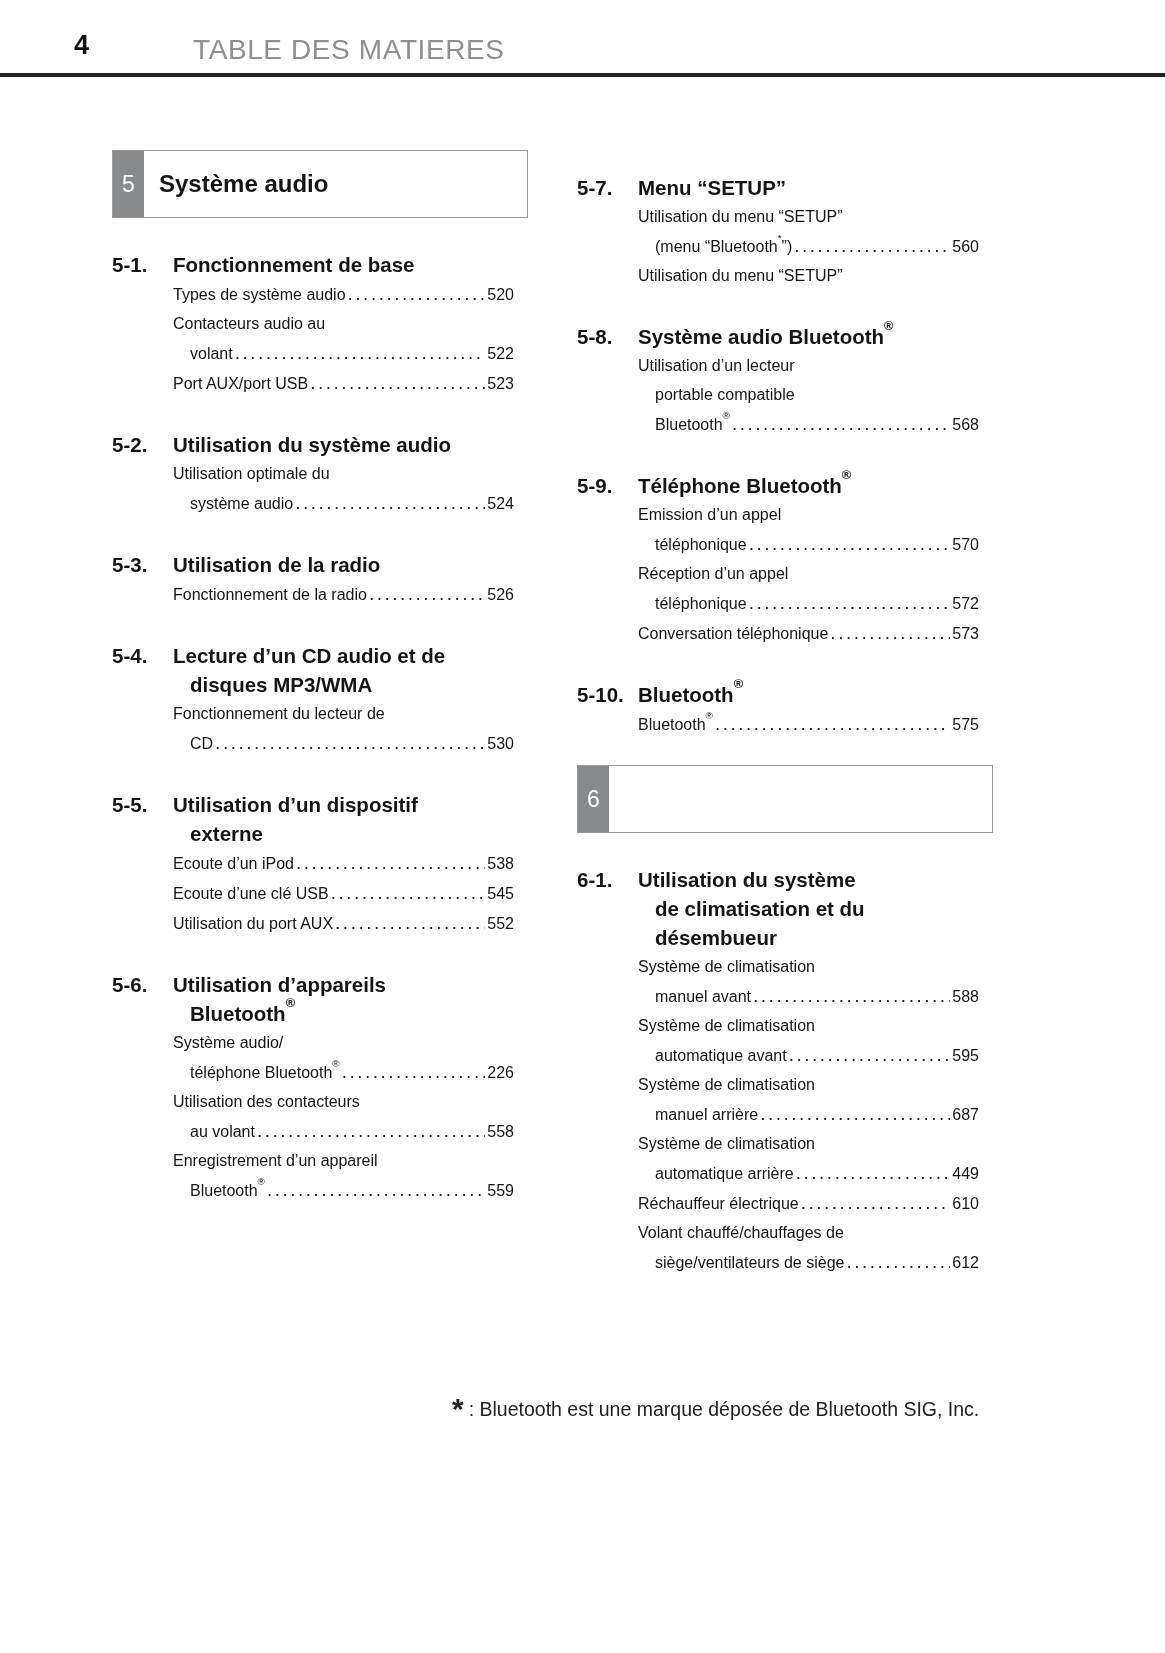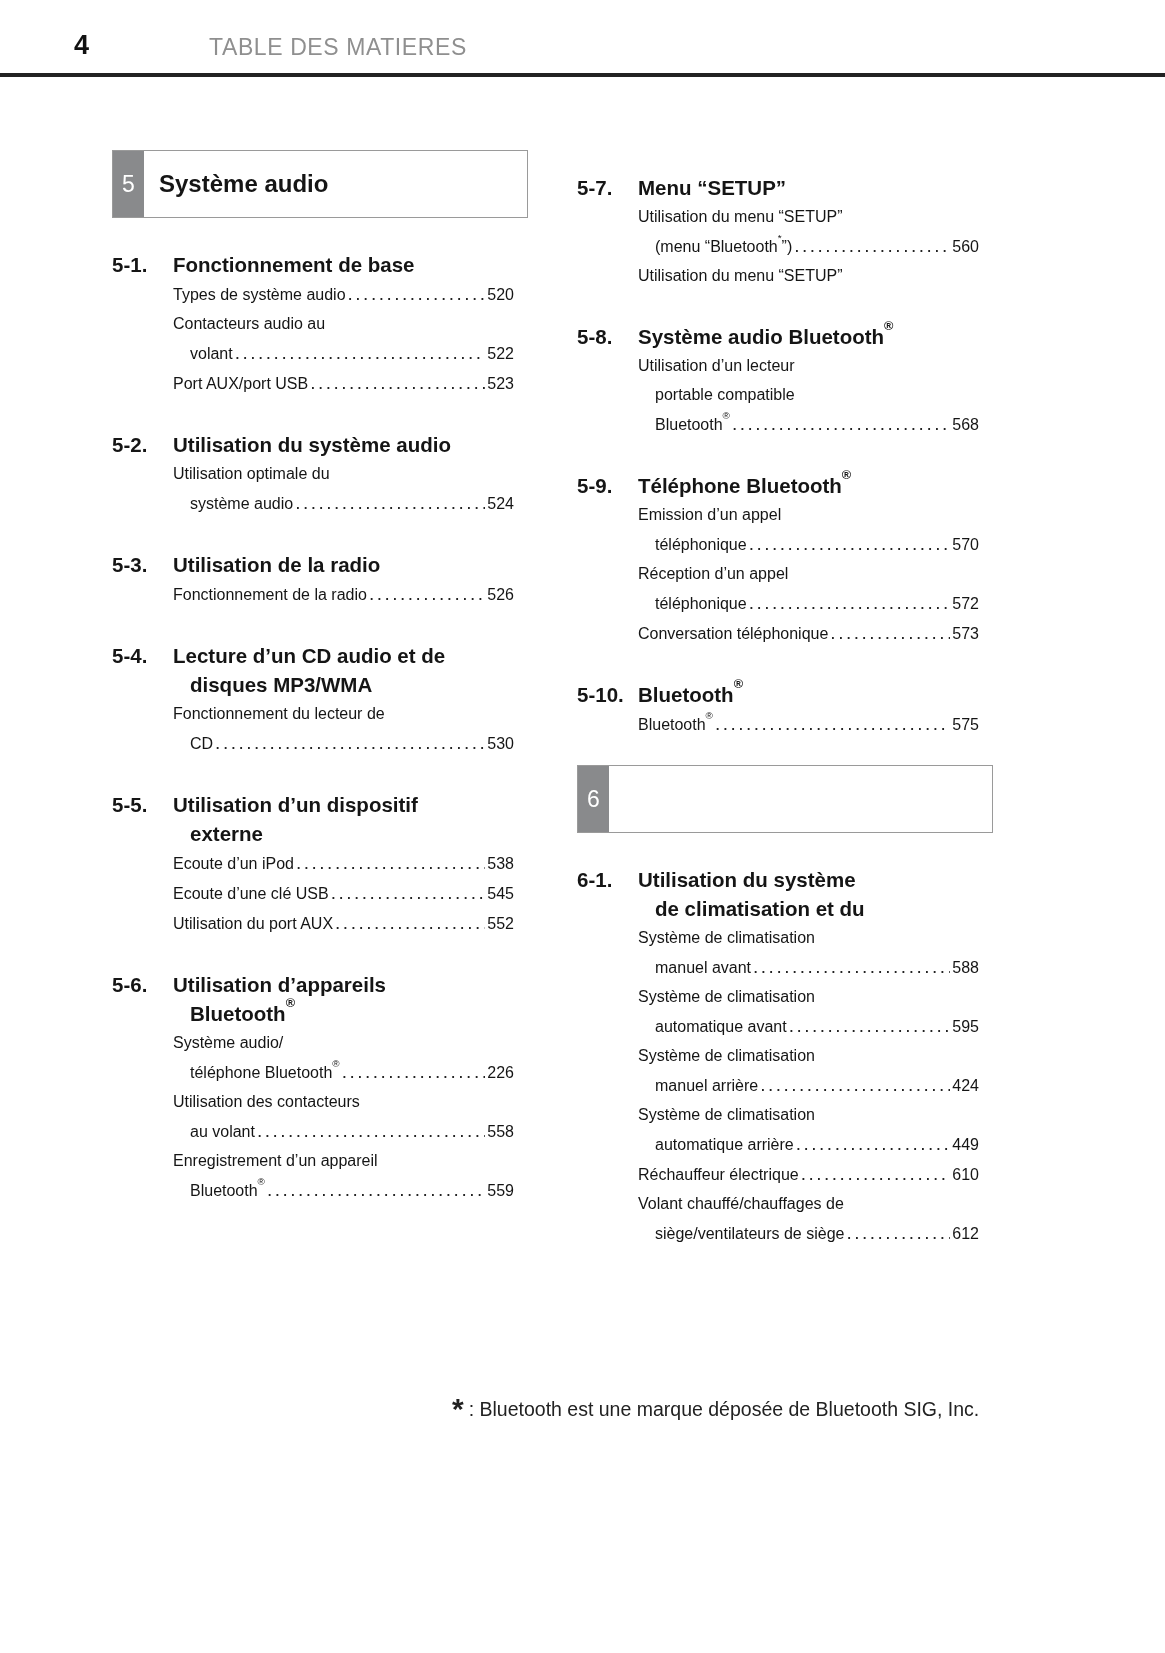--- a/index.html
+++ b/index.html
@@ -12,22 +12,22 @@
     overflow: hidden;
   }
 
   
   .page-header { position: absolute; top: 30px; left: 0; width: 100%; height: 44px; }
   .page-num {
     position: absolute; left: 74px; top: 0;
     font-size: 27px; font-weight: bold; color: #111;
   }
   .header-title {
-    position: absolute; left: 209px; top: 4px;
-    font-size: 23px; color: var(--header-gray, #8f8f8f); letter-spacing: 0.6px;
+    position: absolute; left: 193px; top: 4px;
+    font-size: 28px; color: var(--header-gray, #8f8f8f); letter-spacing: 0.6px;
   }
   .header-rule {
     position: absolute; top: 73px; left: 0;
     width: 1165px; height: 4px; background: var(--rule-dark, #222);
   }
 
   
   .toc-col { position: absolute; width: 402px; }
   #col-left  { left: 112px; top: 150px; }
   #col-right { left: 577px; top: 141px; }
@@ -341,20 +341,21 @@
     </div>
     <div class="chapter">
       <div class="chapter-tab">6</div>
     </div>
     <div class="section">
       <div class="sec-head">
         <span class="sec-num">6-1.</span>
         <span class="sec-title">
           <div class="st-line">Utilisation du système</div>
           <div class="st-line cont">de climatisation et du</div>
+          <div class="st-line cont">désembueur</div>
         </span>
       </div>
       <div class="entries">
         <div class="entry">
           <div class="e-line">Système de climatisation</div>
           <div class="e-line cont last">
             <span class="t">manuel avant</span>
             <span class="leader"></span>
             <span class="pg">588</span>
           </div>
@@ -365,21 +366,21 @@
             <span class="t">automatique avant</span>
             <span class="leader"></span>
             <span class="pg">595</span>
           </div>
         </div>
         <div class="entry">
           <div class="e-line">Système de climatisation</div>
           <div class="e-line cont last">
             <span class="t">manuel arrière</span>
             <span class="leader"></span>
-            <span class="pg">424</span>
+            <span class="pg">687</span>
           </div>
         </div>
         <div class="entry">
           <div class="e-line">Système de climatisation</div>
           <div class="e-line cont last">
             <span class="t">automatique arrière</span>
             <span class="leader"></span>
             <span class="pg">449</span>
           </div>
         </div>

